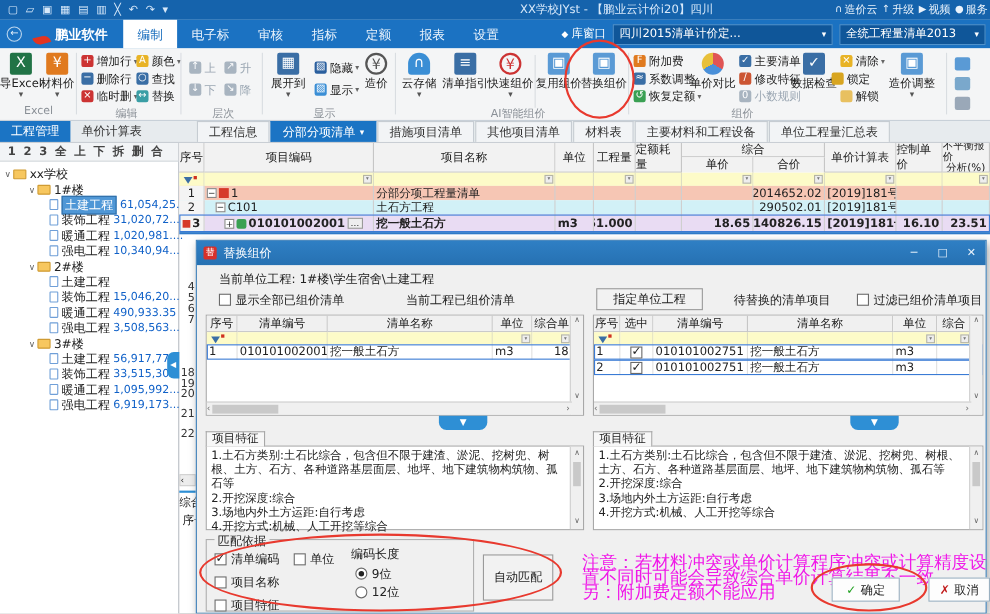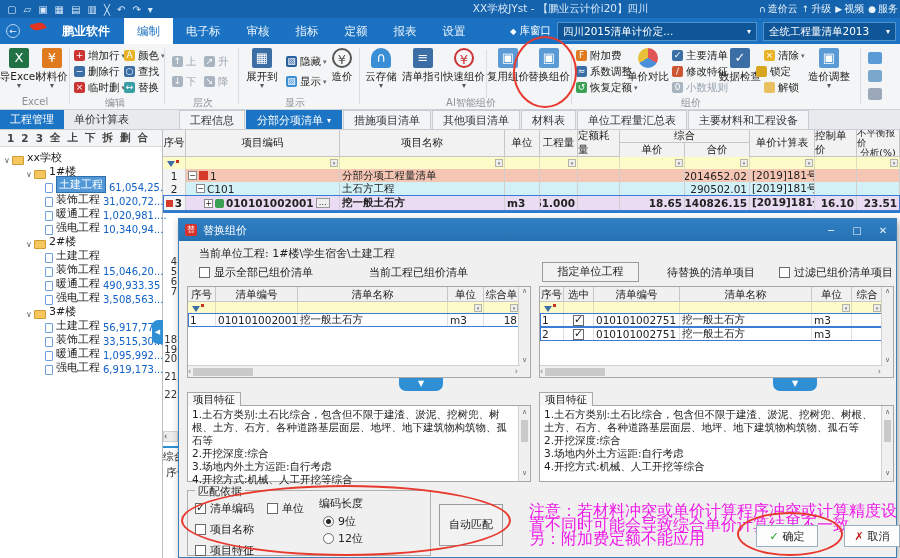--- a/index.html
+++ b/index.html
@@ -8,21 +8,21 @@
 .abs{position:absolute}
 
 #titlebar{left:0;top:0;width:900px;height:18px;background:#1563ac;display:flex;align-items:center;color:#cfe3f5}
 .qi{font-size:10px;margin-left:7px;color:#d8e9fa;cursor:default}
 #ttl{margin-left:320px;font-size:10.5px;color:#d8e9fa;white-space:nowrap}
 #ttools{margin-left:auto;display:flex;align-items:center;gap:4px;margin-right:2px}
 .ttool{display:flex;align-items:center;gap:2px;font-size:10px;color:#eaf3fc;white-space:nowrap}
 .ttool .tg{font-size:9px}
 #menubar{left:0;top:18px;width:900px;height:26px;background:#1b72c2;display:flex;align-items:center}
 #backbtn{width:14px;height:14px;border:1px solid #bcd6ee;border-radius:50%;color:#eaf3fc;font-size:9px;line-height:12px;text-align:center;margin-left:6px}
-#logo{display:flex;align-items:flex-start;margin-left:10px;gap:16px}
+#logo{display:flex;align-items:flex-end;margin-left:10px;gap:4px}
 #logoswoosh{width:16px;height:7px;background:#e23420;border-radius:0 8px 0 8px;transform:rotate(-14deg)}
 #logotxt{color:#fff;font-weight:bold;font-size:12px}
 .mtab{height:26px;line-height:26px;padding:0 13px;color:#eaf3fc;font-size:11.5px}
 .mtab.act{background:#fff;color:#1b6fbe}
 #menuright{margin-left:auto;display:flex;align-items:center;gap:6px;margin-right:4px;color:#fff}
 .mdrop{background:#0f5699;border:1px solid #4f92cc;height:19px;line-height:17px;padding:0 5px;font-size:10.5px;color:#fff;display:flex;align-items:center;white-space:nowrap;overflow:hidden}
 .mdrop .dn{margin-left:6px;font-size:8px}
 
 #ribbon{left:0;top:44px;width:900px;height:66px;background:#f4f5f6;border-bottom:1px solid #c8d0d8}
 .rsep{position:absolute;top:4px;width:1px;height:56px;background:#d9dde1}
@@ -47,21 +47,21 @@
 #maintabs{display:flex;margin-left:40px}
 .mt{display:flex;align-items:center;padding:0 10px;border:1px solid #c6ccd2;border-bottom:none;background:#f2f4f6;margin-right:1px;font-size:11px;color:#333}
 .mt.act{background:#1b74c4;border-color:#1b74c4;color:#fff}
 .mt .ar{display:none;margin-left:4px;font-size:8px}
 .mt .ar.vis{display:inline}
 
 #leftpanel{left:0;top:130px;width:163px;height:428px;background:#fff;border-right:1px solid #b8bec4}
 #treebar{height:17px;background:#f2f4f6;border-bottom:1px solid #d5d9dd;display:flex;align-items:center}
 .tbi{margin-left:7px;font-size:10.5px;font-weight:bold;color:#444}
 #tree{padding-top:4px;font-size:11px}
-.trow{height:14px;display:flex;align-items:flex-end;white-space:nowrap}
+.trow{height:14px;display:flex;align-items:center;white-space:nowrap}
 .texp{width:10px;font-size:8px;color:#666;text-align:center;flex:none}
 .texp.on::before{content:"∨"}
 .tico{width:12px;height:9px;background:#f7c75f;border:1px solid #cf9b33;border-radius:1px;margin-right:3px;flex:none}
 .tico.doc{width:8px;height:10px;background:#fff;border:1px solid #6f9fd8}
 .tlab{color:#222}
 .tlab.sel{background:#4f97d6;color:#fff;border:1px solid #2f6ea8;padding:0 2px}
 .tamt{color:#1061c8;font-size:10px;margin-left:3px}
 #treehandle{position:absolute;left:152px;top:320px;width:11px;height:24px;background:#2e8fd5;border-radius:6px 0 0 6px;color:#fff;font-size:7px;line-height:24px;text-align:center}
 
 .mc-seq{width:23px}.mc-code{width:154px}.mc-name{width:165px}.mc-unit{width:35px}.mc-qty{width:38px}.mc-quota{width:42px}.mc-pr{width:65px}.mc-tt{width:65px}.mc-calc{width:65px}.mc-ct{width:42px}.mc-un{width:43px}
@@ -333,21 +333,21 @@
       </div>
     <div class="smbtn" style="left:764px;top:36px">
         <span class="ri" style="background:#e8c060"></span>
         <span>解锁</span>
       </div>
     <div class="bigbtn" style="left:806px;width:46px">
         <span class="ri" style="background:#5a9ad5">▣</span>
         <span class="lb">造价调整</span>
         <span class="ar">▾</span>
       </div>
-    <div class="glabel" style="left:664px;width:54px">组价</div>
+    <div class="glabel" style="left:648px;width:54px">组价</div>
     <div class="rsep" style="left:860px"></div>
     <span class="ri" style="position:absolute;left:868px;top:8px;width:14px;height:12px;background:#5a9ad5"></span>
     <span class="ri" style="position:absolute;left:868px;top:26px;width:14px;height:12px;background:#7aa8cc"></span>
     <span class="ri" style="position:absolute;left:868px;top:44px;width:14px;height:12px;background:#9aa8b8"></span>
   </div>
 
   <div id="subtabs" class="abs">
     <span class="ptab act">工程管理</span>
     <span class="ptab">单价计算表</span>
     <span id="maintabs">
@@ -361,24 +361,24 @@
         <span class="mt">
           <span>措施项目清单</span>
         </span>
         <span class="mt">
           <span>其他项目清单</span>
         </span>
         <span class="mt">
           <span>材料表</span>
         </span>
         <span class="mt">
+          <span>主要材料和工程设备</span>
+        </span>
+        <span class="mt">
           <span>单位工程量汇总表</span>
-        </span>
-        <span class="mt">
-          <span>主要材料和工程设备</span>
         </span>
       </span>
   </div>
 
   <div id="leftpanel" class="abs">
     <div id="treebar">
         <span class="tbi">1</span>
         <span class="tbi">2</span>
         <span class="tbi">3</span>
         <span class="tbi">全</span>

